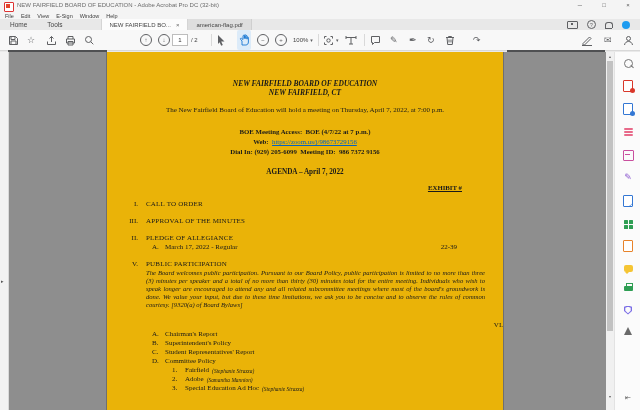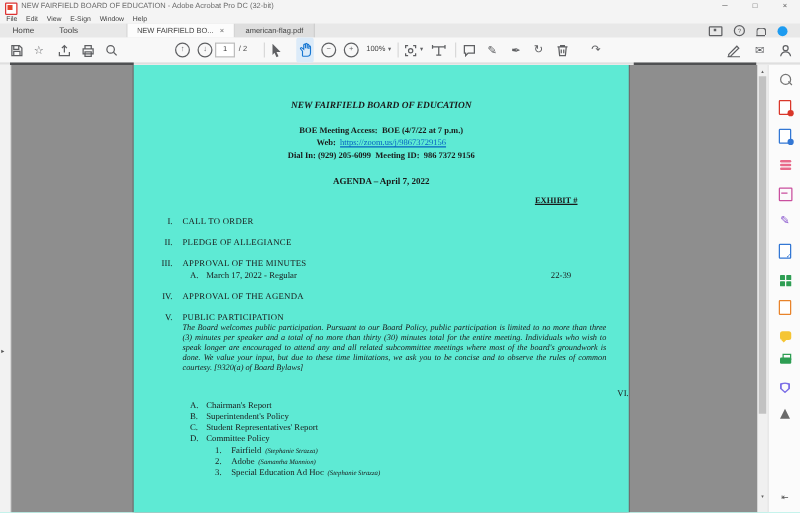--- a/index.html
+++ b/index.html
@@ -45,21 +45,21 @@
              font-size:6px;text-align:center;color:#333;padding:0;font-family:"Liberation Sans",sans-serif;}
   .pagetotal{position:absolute;left:191px;top:0;height:20px;display:flex;align-items:center;font-size:6px;color:#444;}
   .zoomlvl{font-size:6px;color:#444;}
   .caret{font-size:5px;color:#5f6063;margin-left:2px;}
   .handsel{background:#dcebf9;border-radius:2px;width:14px;height:16px;}
   .darkseg{position:absolute;top:50px;height:2px;background:#4f5052;}
   
   .leftpane{position:absolute;left:0;top:52px;width:8px;height:358px;background:#f2f2f2;border-right:1px solid #d9d9d9;}
   .navexpand{position:absolute;left:1px;top:226px;font-size:5px;color:#555;}
   .docarea{position:absolute;left:9px;top:52px;width:597px;height:358px;background:#8e8e8e;}
-  .page{position:absolute;left:98px;top:0px;width:396px;height:358px;background:#5eead4;
+  .page{position:absolute;left:98px;top:0px;width:396px;height:358px;background:#eab308;
         box-shadow:-1px 0 0 #6f6f6f, 1px 0 0 #6f6f6f;overflow:hidden;
         font-family:"Liberation Serif",serif;color:#1a1a1a;}
   .pin{padding-top:27px;}
   .ctr{text-align:center;white-space:pre-wrap;}
   .doctitle{font-size:7.5px;font-weight:bold;font-style:italic;line-height:9px;}
   .intro{font-size:7px;margin-top:9px;line-height:9px;}
   .access{font-size:6.8px;font-weight:bold;line-height:10px;margin-top:12px;}
   .weblink{color:#0563c1;text-decoration:underline;font-weight:normal;}
   .agendatitle{font-size:7.2px;font-weight:bold;margin-top:11px;line-height:9px;}
   .exhibit{font-size:6.8px;font-weight:bold;text-decoration:underline;text-align:right;
@@ -252,48 +252,46 @@
   <div class="darkseg" style="left:507px;width:98px;"></div>
 
   <div class="leftpane">
     <span class="navexpand dj">▸</span>
   </div>
 
   <div class="docarea">
     <div class="page">
       <div class="pin">
         <div class="ctr doctitle">NEW FAIRFIELD BOARD OF EDUCATION</div>
+        <div class="ctr doctitle">NEW FAIRFIELD, CT</div>
+        <div class="ctr intro">The New Fairfield Board of Education will hold a meeting on Thursday, April 7, 2022, at 7:00 p.m.</div>
         <div class="access">
           <div class="ctr">BOE Meeting Access:  BOE (4/7/22 at 7 p.m.)</div>
           <div class="ctr"><span>Web:  </span><a class="weblink">https://zoom.us/j/98673729156</a></div>
           <div class="ctr">Dial In: (929) 205-6099  Meeting ID:  986 7372 9156</div>
         </div>
         <div class="ctr agendatitle">AGENDA – April 7, 2022</div>
         <div class="exhibit">EXHIBIT #</div>
 
         <div class="row l0">
           <span class="rn">I.</span>
             <span class="lbl">CALL TO ORDER</span>
           </div>
         <div class="row l0">
+          <span class="rn">III.</span>
+            <span class="lbl">APPROVAL OF THE MINUTES</span>
+          </div>
+        <div class="row l0">
           <span class="rn">II.</span>
             <span class="lbl">PLEDGE OF ALLEGIANCE</span>
-          </div>
-        <div class="row l0">
-          <span class="rn">III.</span>
-            <span class="lbl">APPROVAL OF THE MINUTES</span>
           </div>
         <div class="row">
           <span class="srn">A.</span>
             <span>March 17, 2022 - Regular</span>
           <span class="ref">22-39</span>
-          </div>
-        <div class="row l0">
-          <span class="rn">IV.</span>
-            <span class="lbl">APPROVAL OF THE AGENDA</span>
           </div>
         <div class="row l0">
           <span class="rn">V.</span>
             <span class="lbl">PUBLIC PARTICIPATION</span>
           </div>
         <div class="para">The Board welcomes public participation.  Pursuant to our Board Policy, public participation is limited to no more than three (3) minutes per speaker and a total of no more than thirty (30) minutes total for the entire meeting.  Individuals who wish to speak longer are encouraged to attend any and all related subcommittee meetings where most of the board's groundwork is done.  We value your input, but due to these time limitations, we ask you to be concise and to observe the rules of common courtesy. [9320(a) of Board Bylaws]</div>
         <div class="row l0 vi">
           <span class="rn">VI.</span>
           </div>
         <div class="row">

